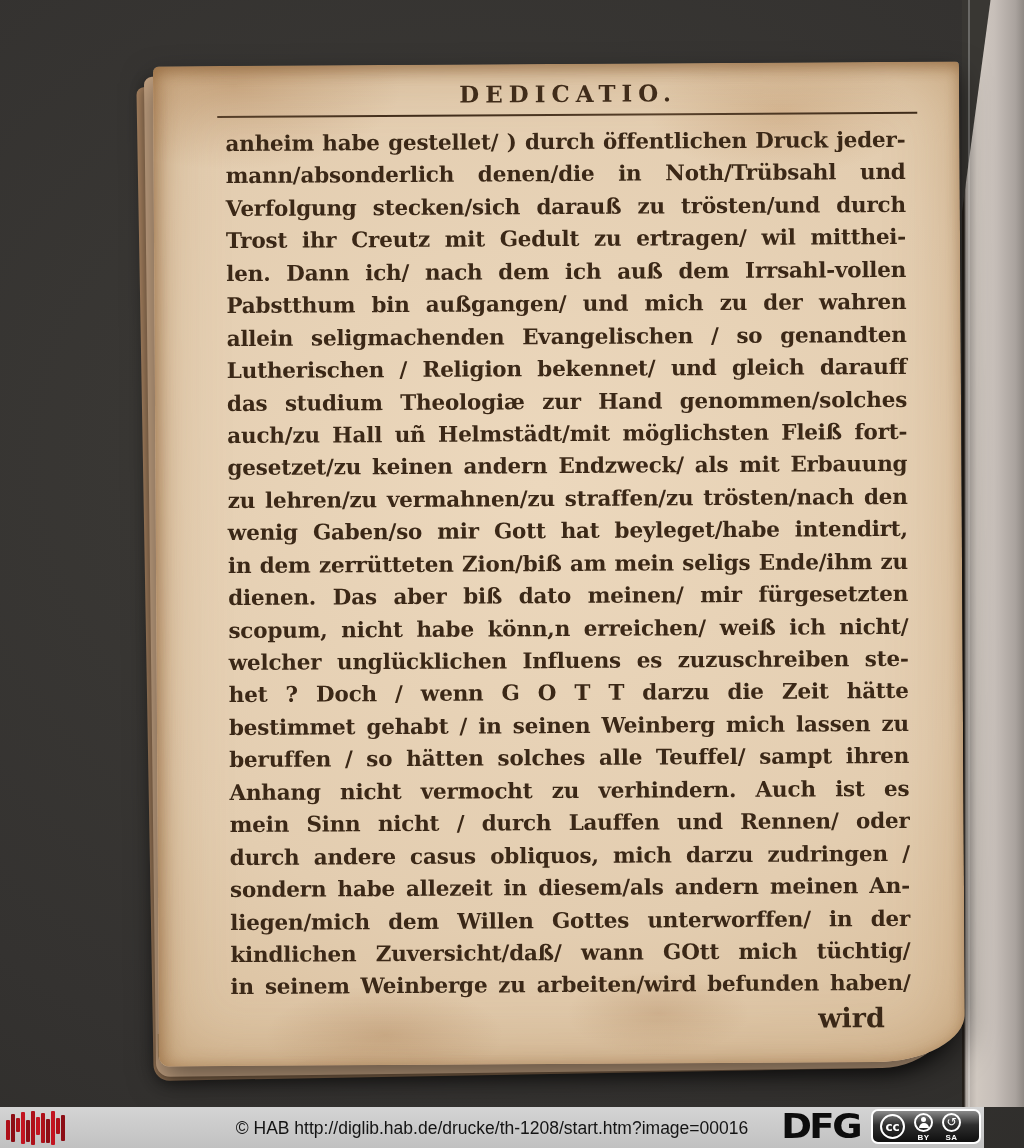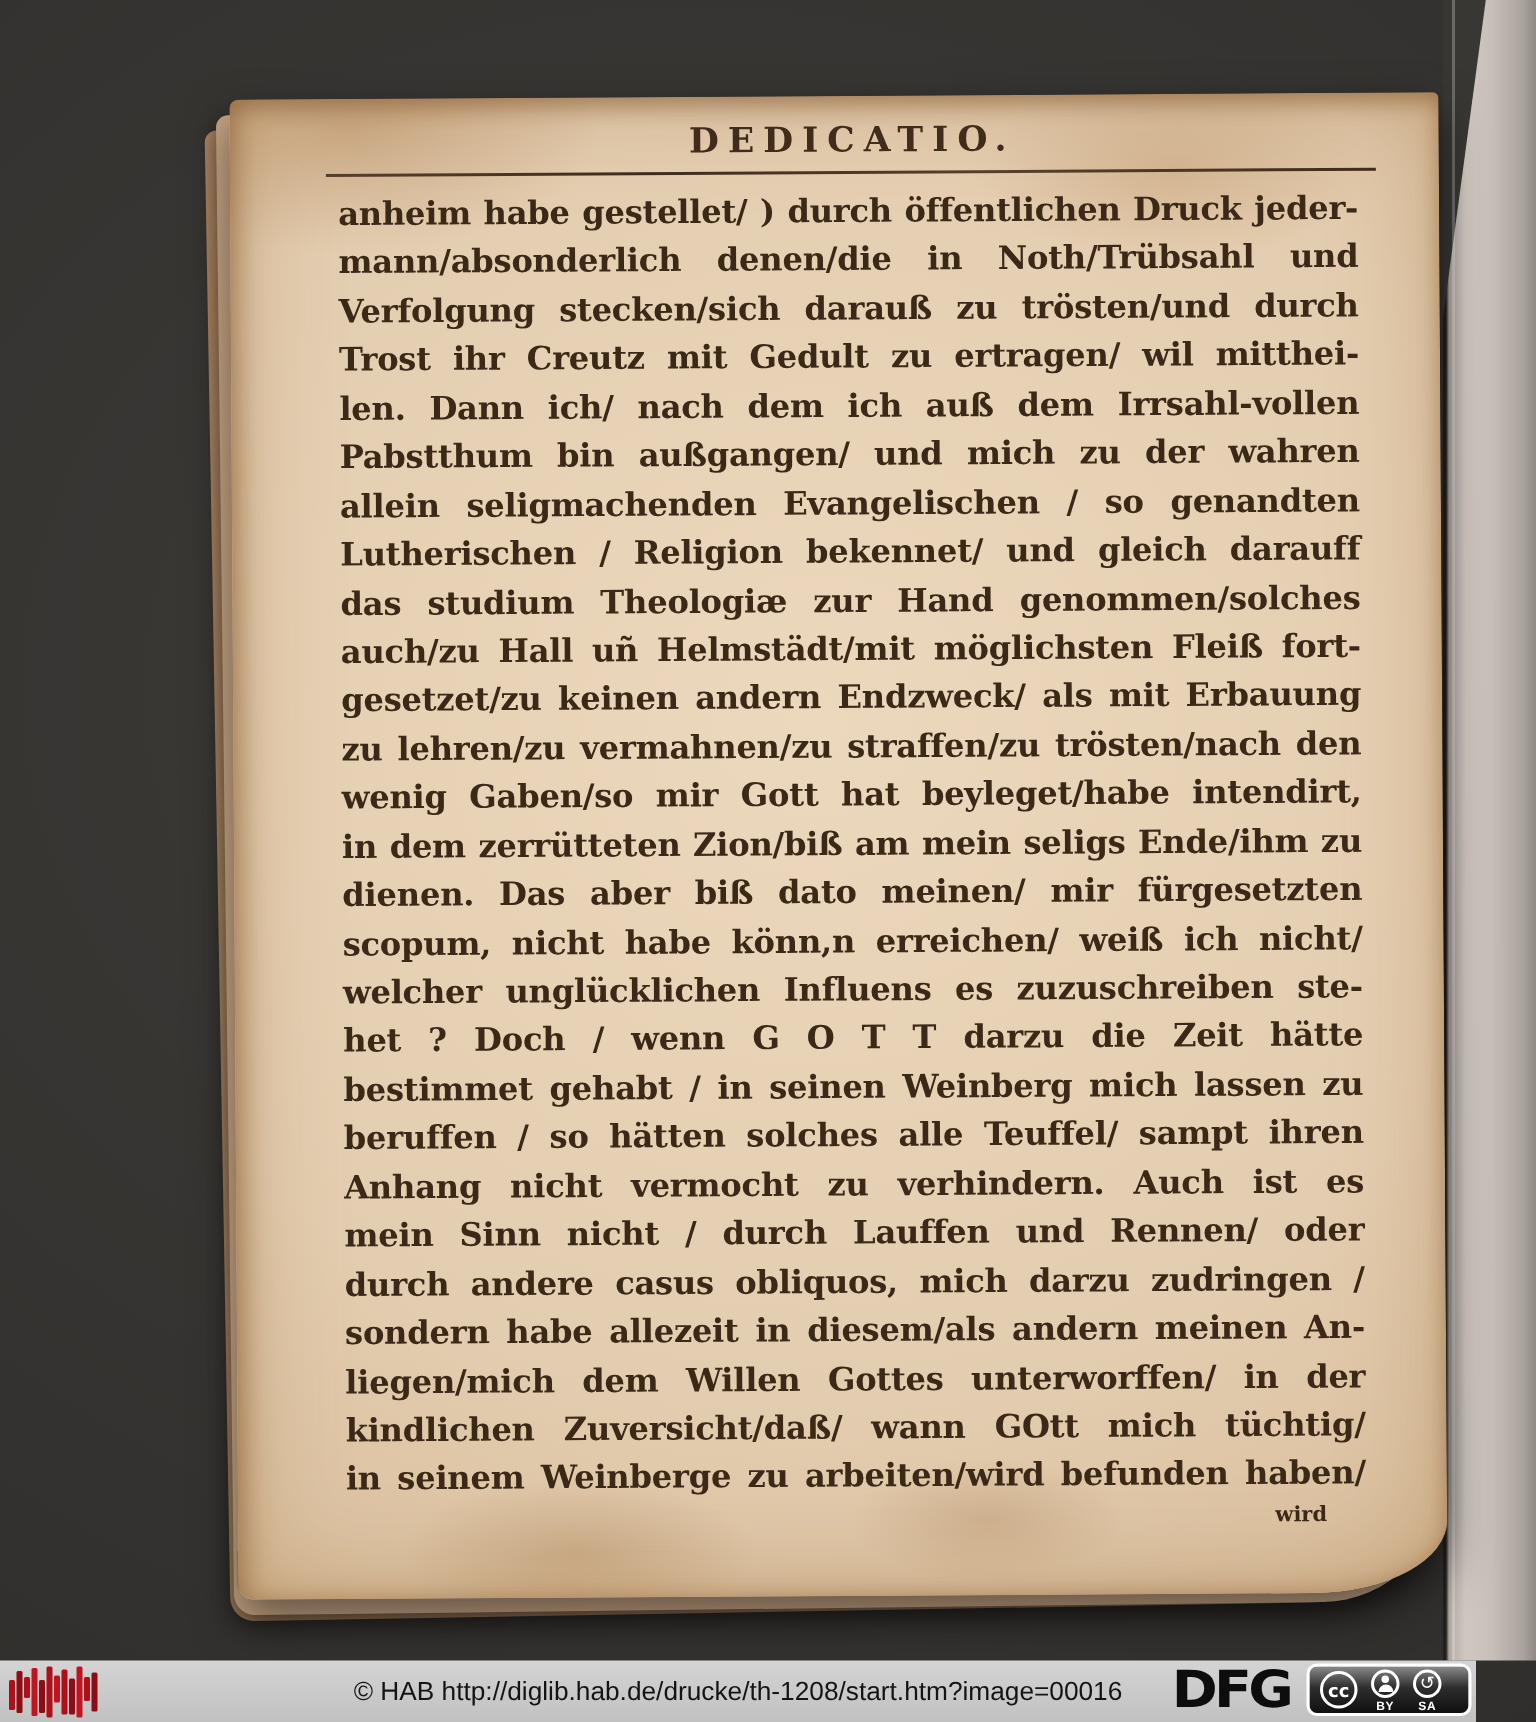--- a/index.html
+++ b/index.html
@@ -33,21 +33,21 @@
       inset 0 6px 14px rgba(110,65,25,.40),
       inset 8px 0 18px rgba(130,80,35,.30);}
   .page-heading{position:absolute;left:70px;top:16px;width:690px;text-align:center;
     font-size:23px;font-weight:bold;letter-spacing:6px;color:#402c1a;}
   .heading-rule{position:absolute;left:64px;top:50px;width:700px;height:2px;
     background:linear-gradient(90deg,#57402a,#3f2c1a 30%,#57402a 65%,#3f2c1a);}
   .body-text{position:absolute;left:72px;top:62px;width:680px;
     color:var(--ink,#3b2817);font-weight:bold;font-size:21.5px;line-height:32.45px;letter-spacing:-.2px;}
   .line{text-align:justify;text-align-last:justify;height:32.45px;white-space:normal;}
   .catchword{position:absolute;right:80px;top:940px;color:var(--ink,#3b2817);
-    font-weight:bold;font-size:14px;}
+    font-weight:bold;font-size:27px;}
   
   .footer{position:absolute;left:0;top:1107px;width:984px;height:41px;
     background:linear-gradient(#d4d4d4,#c1c1c1);font-family:"Liberation Sans", sans-serif;}
   .hab-logo{position:absolute;left:6px;top:3px;height:36px;display:flex;align-items:center;gap:1px;}
   .hab-logo b{display:block;width:4px;border-radius:1px;background:var(--hab-red,#ae1019);}
   .hab-logo b:nth-child(1){height:20px;margin-top:4px}
   .hab-logo b:nth-child(2){height:28px;background:#8c0d15}
   .hab-logo b:nth-child(3){height:14px;margin-top:-6px}
   .hab-logo b:nth-child(4){height:32px;background:#c21420}
   .hab-logo b:nth-child(5){height:22px;margin-top:6px;background:#8c0d15}

